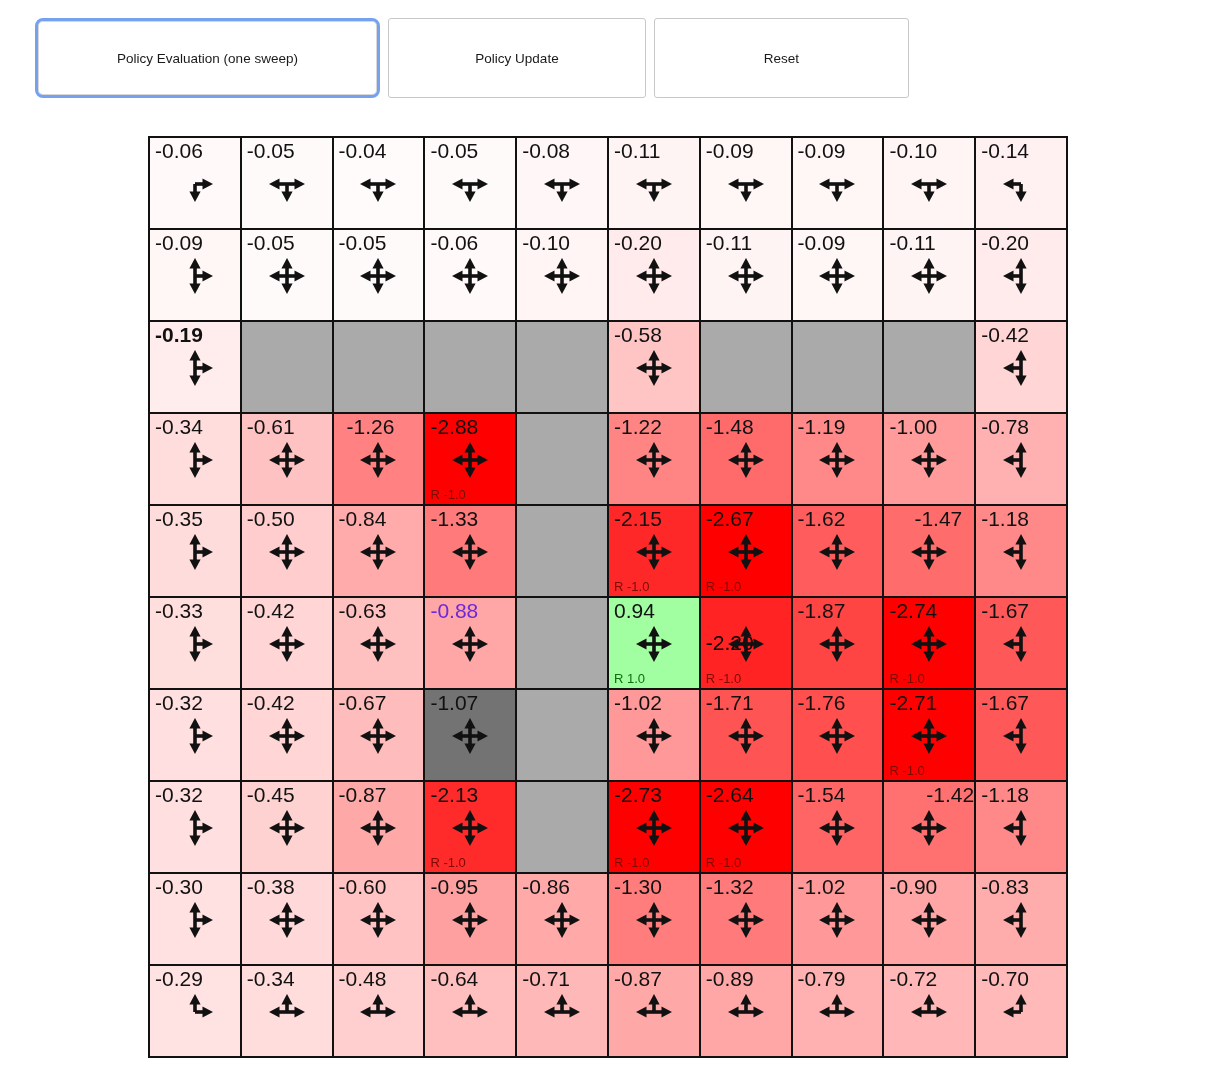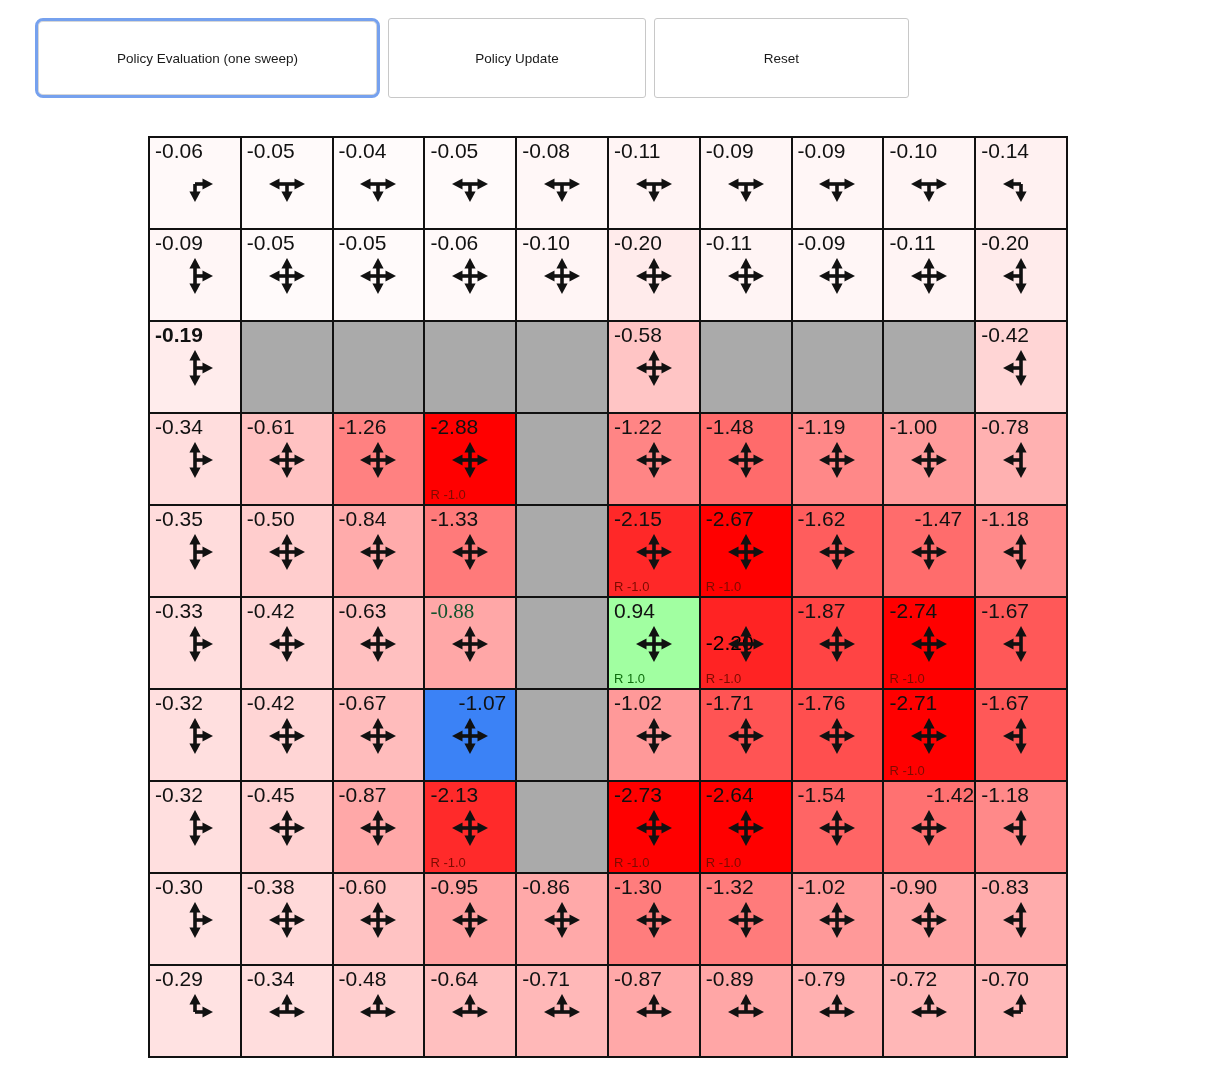--- a/index.html
+++ b/index.html
@@ -488,21 +488,21 @@
         <g transform="rotate(270)">
           <line x1="0" y1="0" x2="0" y2="-9" stroke="#111111" stroke-width="3.6"></line>
           <polygon points="0,-18 -5.6,-7.5 5.6,-7.5" fill="#111111"></polygon>
         </g>
         <g transform="rotate(90)">
           <line x1="0" y1="0" x2="0" y2="-9" stroke="#111111" stroke-width="3.6"></line>
           <polygon points="0,-18 -5.6,-7.5 5.6,-7.5" fill="#111111"></polygon>
         </g>
       </svg>
     </div>
-    <div class="cell" style="background: rgb(255, 129, 129);">
+    <div class="cell" style="background: rgb(255, 129, 129); padding-left: 8px;">
       <div class="val" style="color: rgb(17, 17, 17);">-1.26</div>
       <svg viewBox="-22 -22 44 44" class="arrows">
         <g transform="rotate(0)">
           <line x1="0" y1="0" x2="0" y2="-9" stroke="#111111" stroke-width="3.6"></line>
           <polygon points="0,-18 -5.6,-7.5 5.6,-7.5" fill="#111111"></polygon>
         </g>
         <g transform="rotate(180)">
           <line x1="0" y1="0" x2="0" y2="-9" stroke="#111111" stroke-width="3.6"></line>
           <polygon points="0,-18 -5.6,-7.5 5.6,-7.5" fill="#111111"></polygon>
         </g>
@@ -877,21 +877,21 @@
           <line x1="0" y1="0" x2="0" y2="-9" stroke="#111111" stroke-width="3.6"></line>
           <polygon points="0,-18 -5.6,-7.5 5.6,-7.5" fill="#111111"></polygon>
         </g>
         <g transform="rotate(90)">
           <line x1="0" y1="0" x2="0" y2="-9" stroke="#111111" stroke-width="3.6"></line>
           <polygon points="0,-18 -5.6,-7.5 5.6,-7.5" fill="#111111"></polygon>
         </g>
       </svg>
     </div>
     <div class="cell" style="background: rgb(255, 167, 167);">
-      <div class="val" style="color: #14532d; font-family: Liberation Serif, serif;">-0.88</div>
+      <div class="val" style="color: #6d28d9;">-0.88</div>
       <svg viewBox="-22 -22 44 44" class="arrows">
         <g transform="rotate(0)">
           <line x1="0" y1="0" x2="0" y2="-9" stroke="#111111" stroke-width="3.6"></line>
           <polygon points="0,-18 -5.6,-7.5 5.6,-7.5" fill="#111111"></polygon>
         </g>
         <g transform="rotate(180)">
           <line x1="0" y1="0" x2="0" y2="-9" stroke="#111111" stroke-width="3.6"></line>
           <polygon points="0,-18 -5.6,-7.5 5.6,-7.5" fill="#111111"></polygon>
         </g>
         <g transform="rotate(270)">
@@ -1061,21 +1061,21 @@
         <g transform="rotate(270)">
           <line x1="0" y1="0" x2="0" y2="-9" stroke="#111111" stroke-width="3.6"></line>
           <polygon points="0,-18 -5.6,-7.5 5.6,-7.5" fill="#111111"></polygon>
         </g>
         <g transform="rotate(90)">
           <line x1="0" y1="0" x2="0" y2="-9" stroke="#111111" stroke-width="3.6"></line>
           <polygon points="0,-18 -5.6,-7.5 5.6,-7.5" fill="#111111"></polygon>
         </g>
       </svg>
     </div>
-    <div class="cell" style="background: #3b82f6; padding-left: 28px;">
+    <div class="cell" style="background: #737373;">
       <div class="val" style="color: rgb(17, 17, 17);">-1.07</div>
       <svg viewBox="-22 -22 44 44" class="arrows">
         <g transform="rotate(0)">
           <line x1="0" y1="0" x2="0" y2="-9" stroke="#111111" stroke-width="3.6"></line>
           <polygon points="0,-18 -5.6,-7.5 5.6,-7.5" fill="#111111"></polygon>
         </g>
         <g transform="rotate(180)">
           <line x1="0" y1="0" x2="0" y2="-9" stroke="#111111" stroke-width="3.6"></line>
           <polygon points="0,-18 -5.6,-7.5 5.6,-7.5" fill="#111111"></polygon>
         </g>

